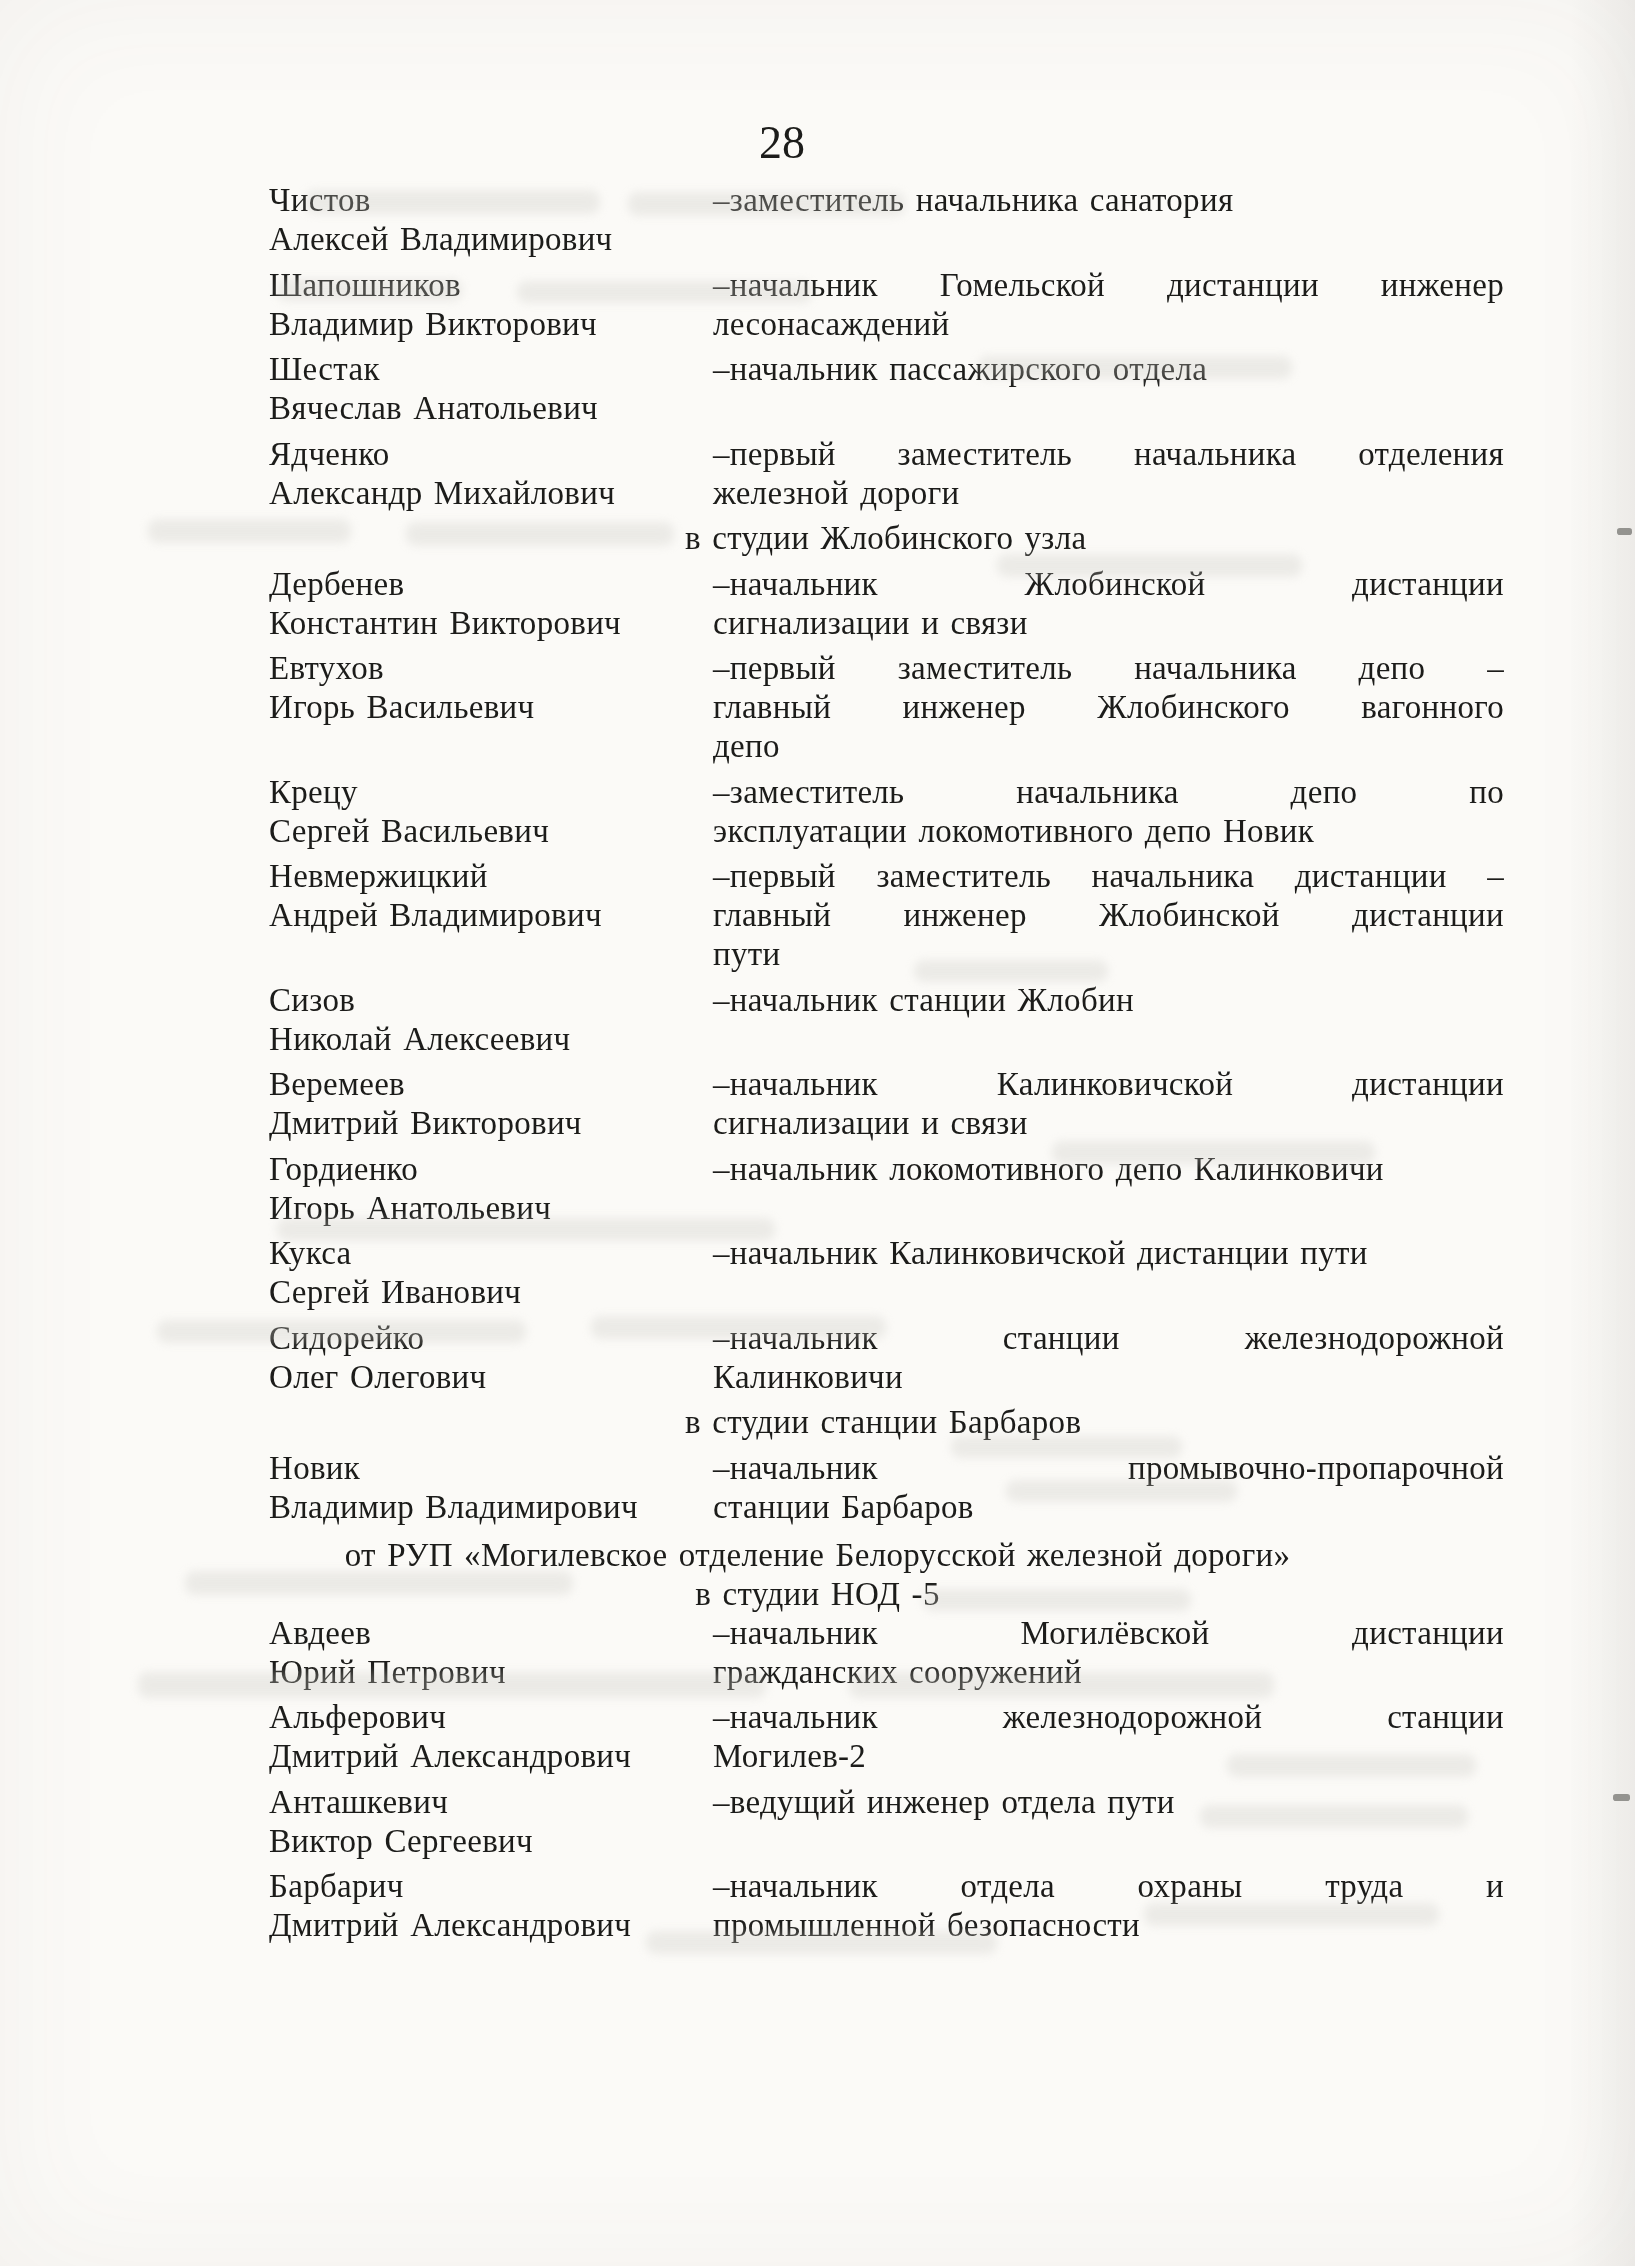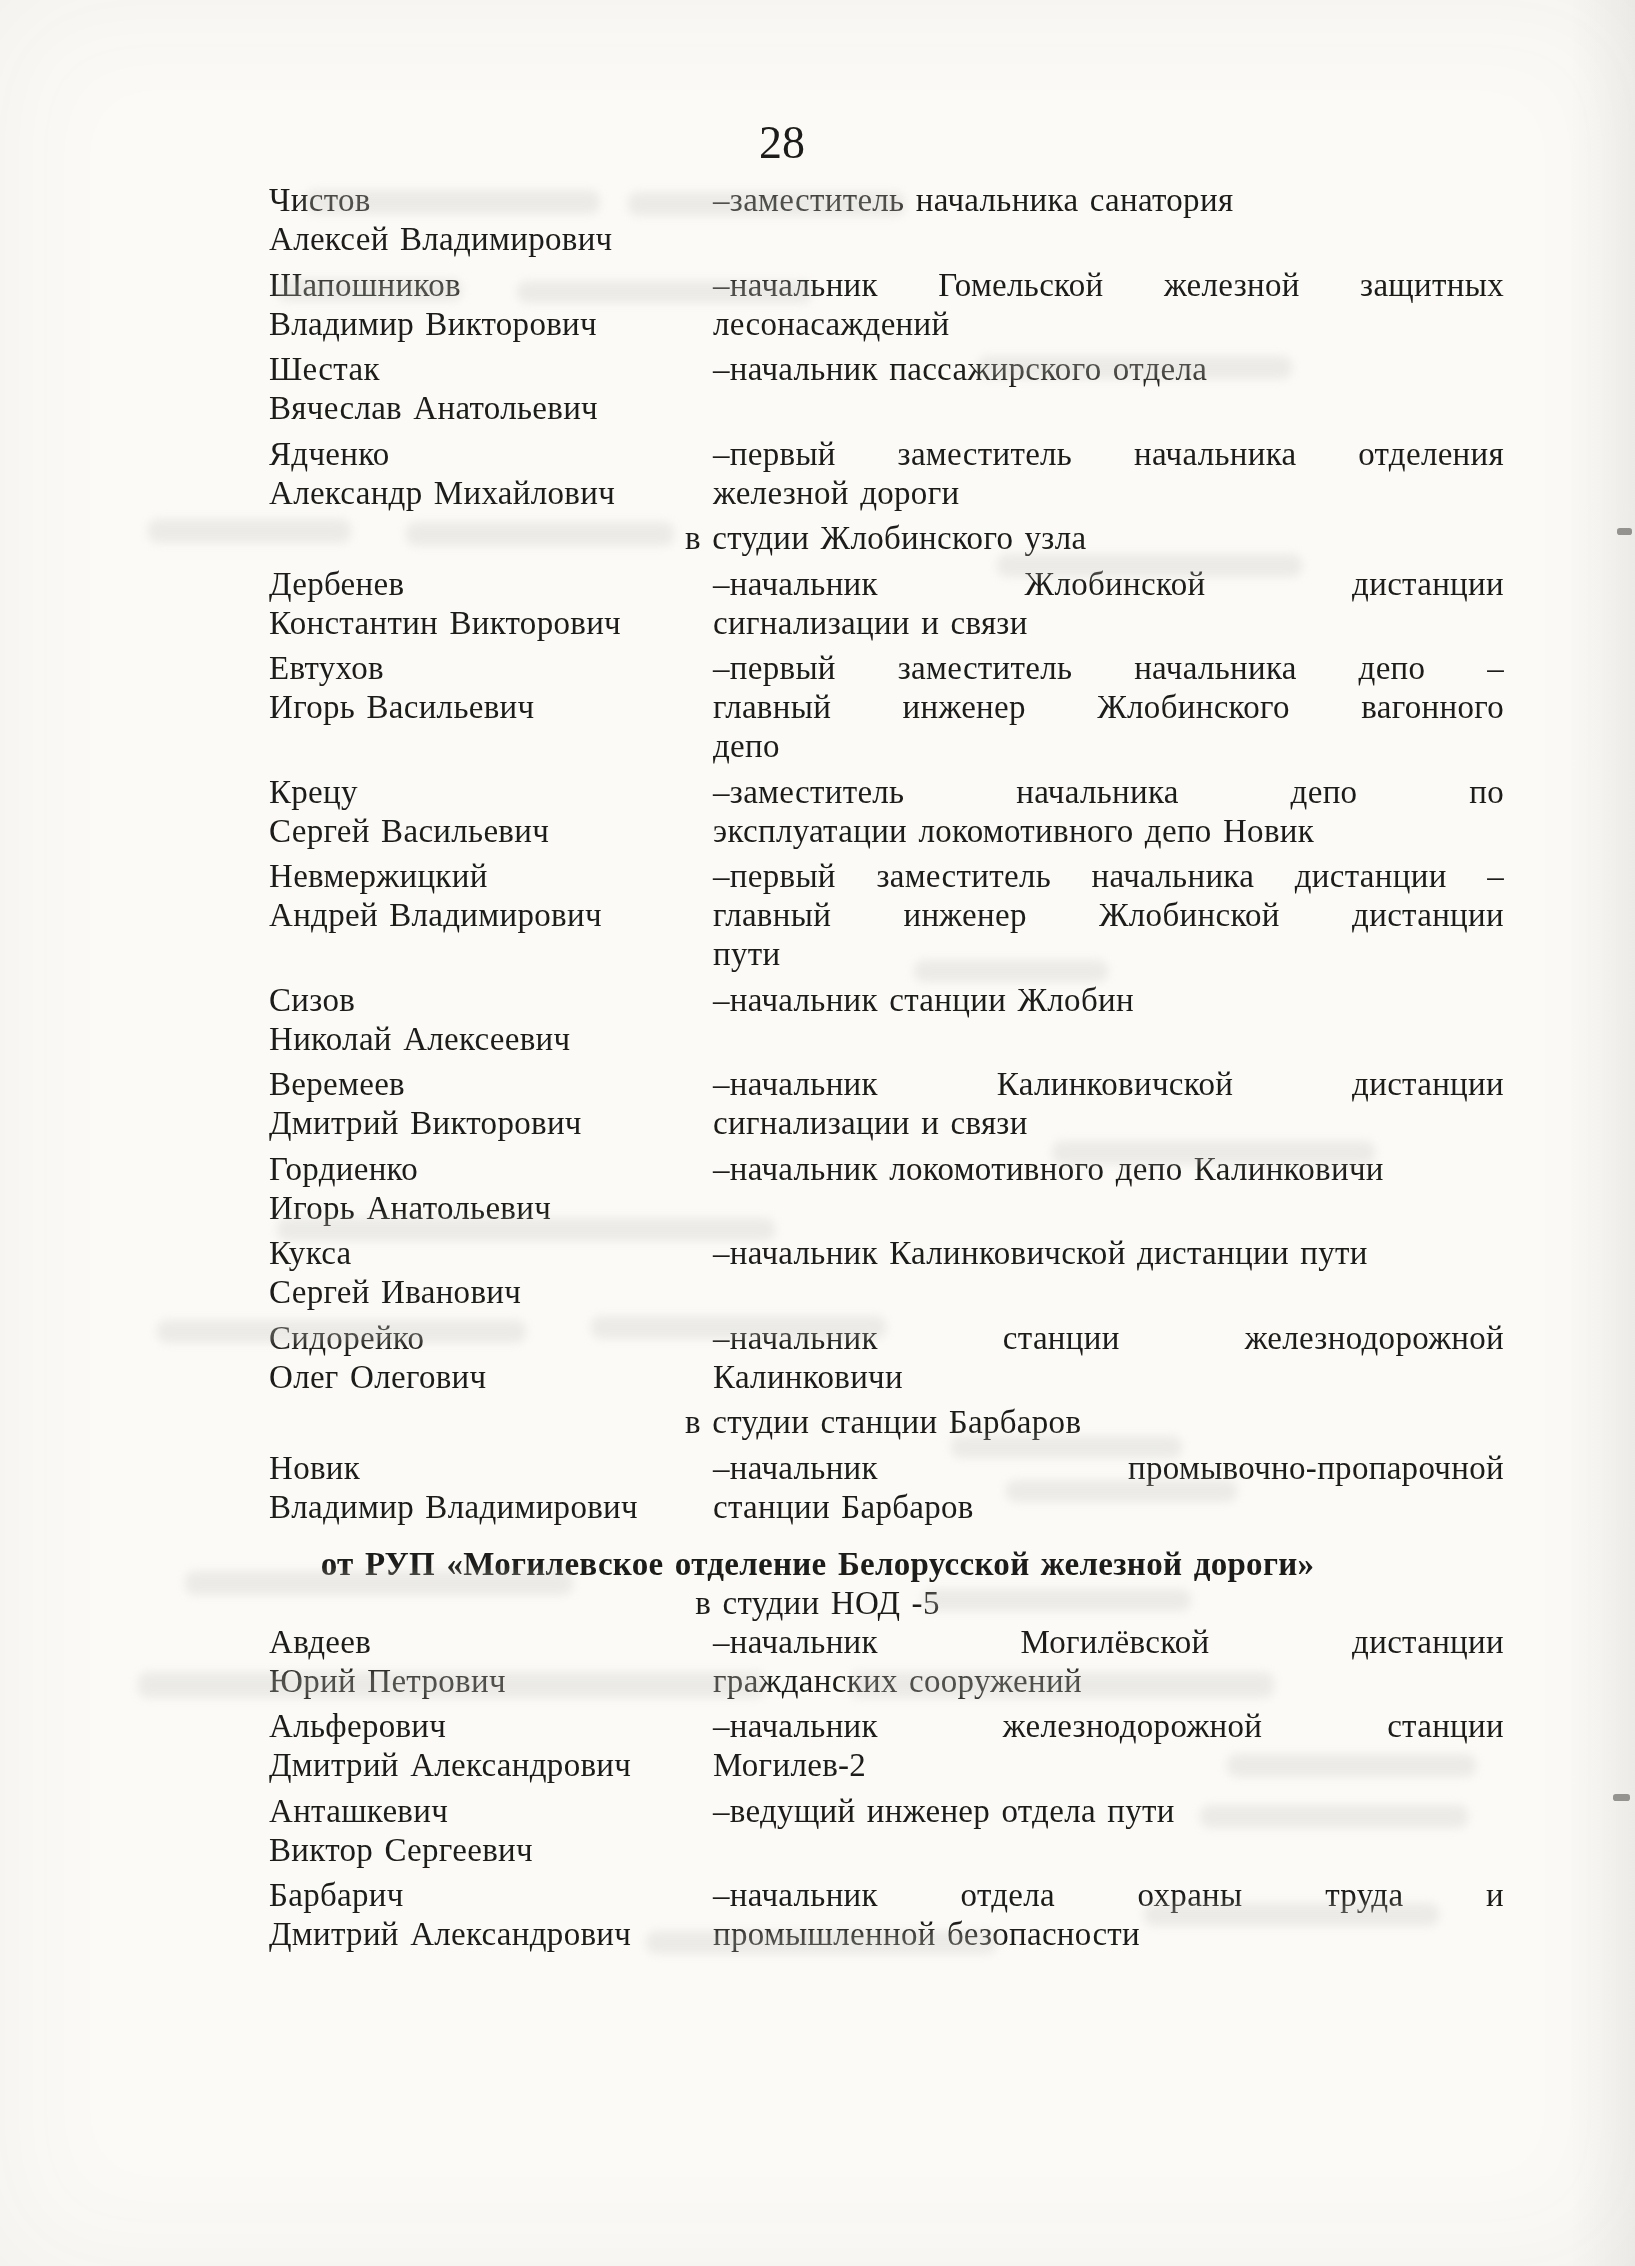--- a/index.html
+++ b/index.html
@@ -60,21 +60,21 @@
     text-align-last:justify;
   }
   .studio{
     margin:2.8px 0 6.5px 416px;
   }
   .center-line{
     width:1635px;
     margin-left:-269px;
     text-align:center;
   }
-  .org{margin-top:18px;font-weight:bold;}
+  .org{margin-top:9px;}
   
   .smudge{
     position:absolute;
     background:#c9c8c2;
     opacity:.30;
     filter:blur(4.6px);
     border-radius:9.2px;
     pointer-events:none;
   }
   .speck{
@@ -101,21 +101,21 @@
         <div class="tcol">
           <div class="line">–заместитель начальника санатория</div>
         </div>
       </div>
       <div class="entry">
         <div class="ncol">
           <div class="line">Шапошников</div>
           <div class="line">Владимир Викторович</div>
         </div>
         <div class="tcol">
-          <div class="line jst">–начальник Гомельской железной защитных</div>
+          <div class="line jst">–начальник Гомельской дистанции инженер</div>
           <div class="line">лесонасаждений</div>
         </div>
       </div>
       <div class="entry">
         <div class="ncol">
           <div class="line">Шестак</div>
           <div class="line">Вячеслав Анатольевич</div>
         </div>
         <div class="tcol">
           <div class="line">–начальник пассажирского отдела</div>

